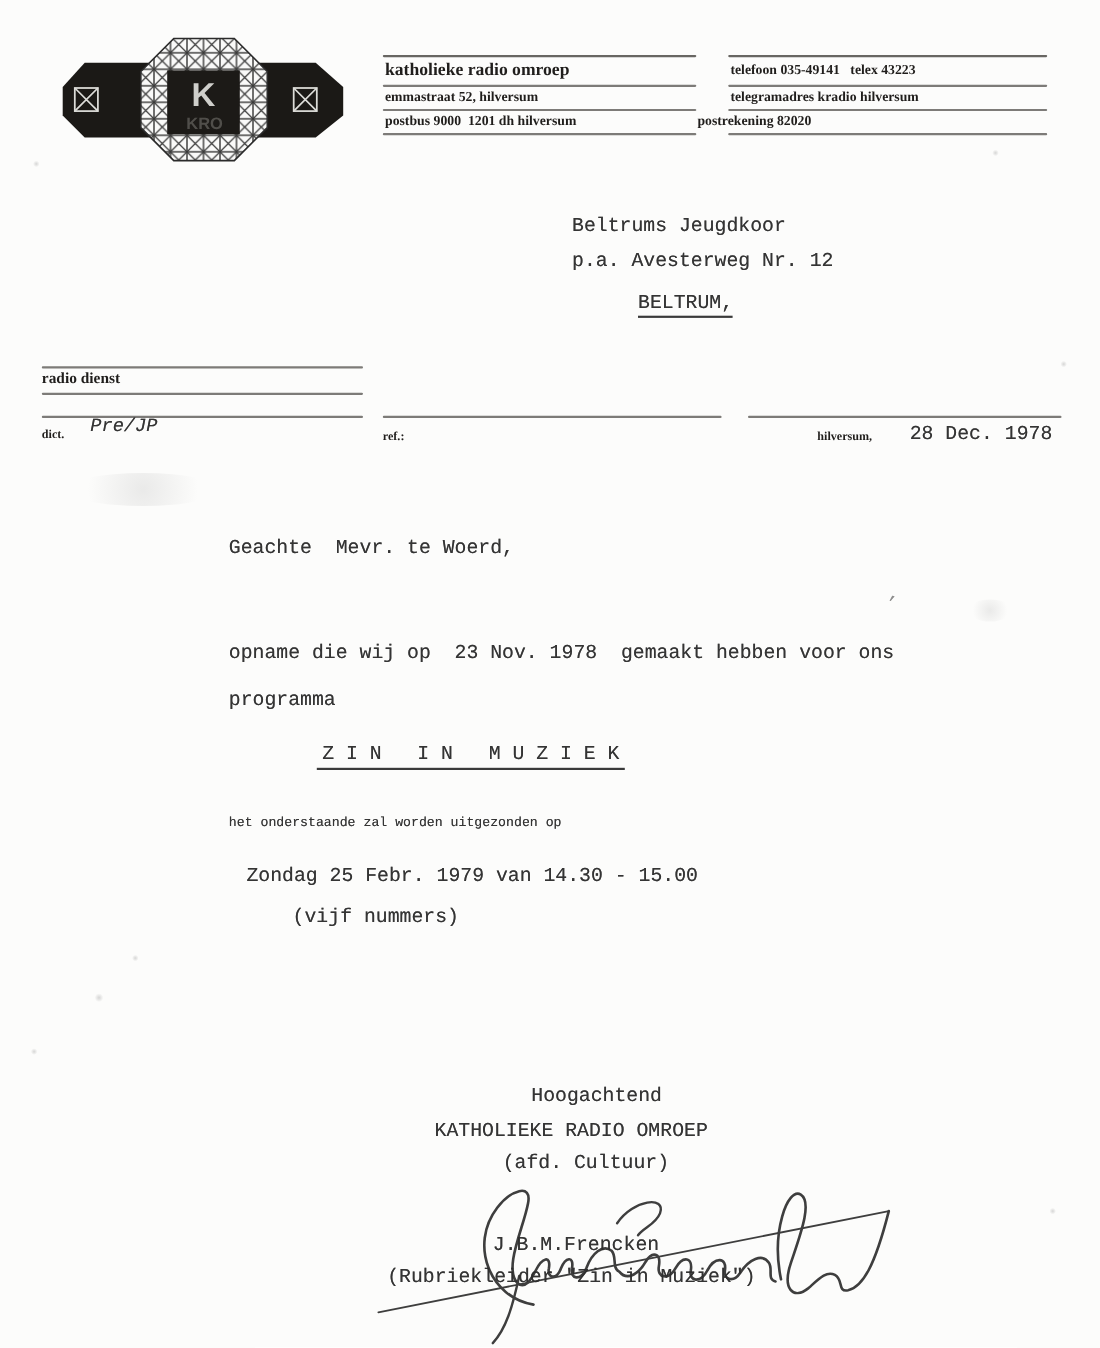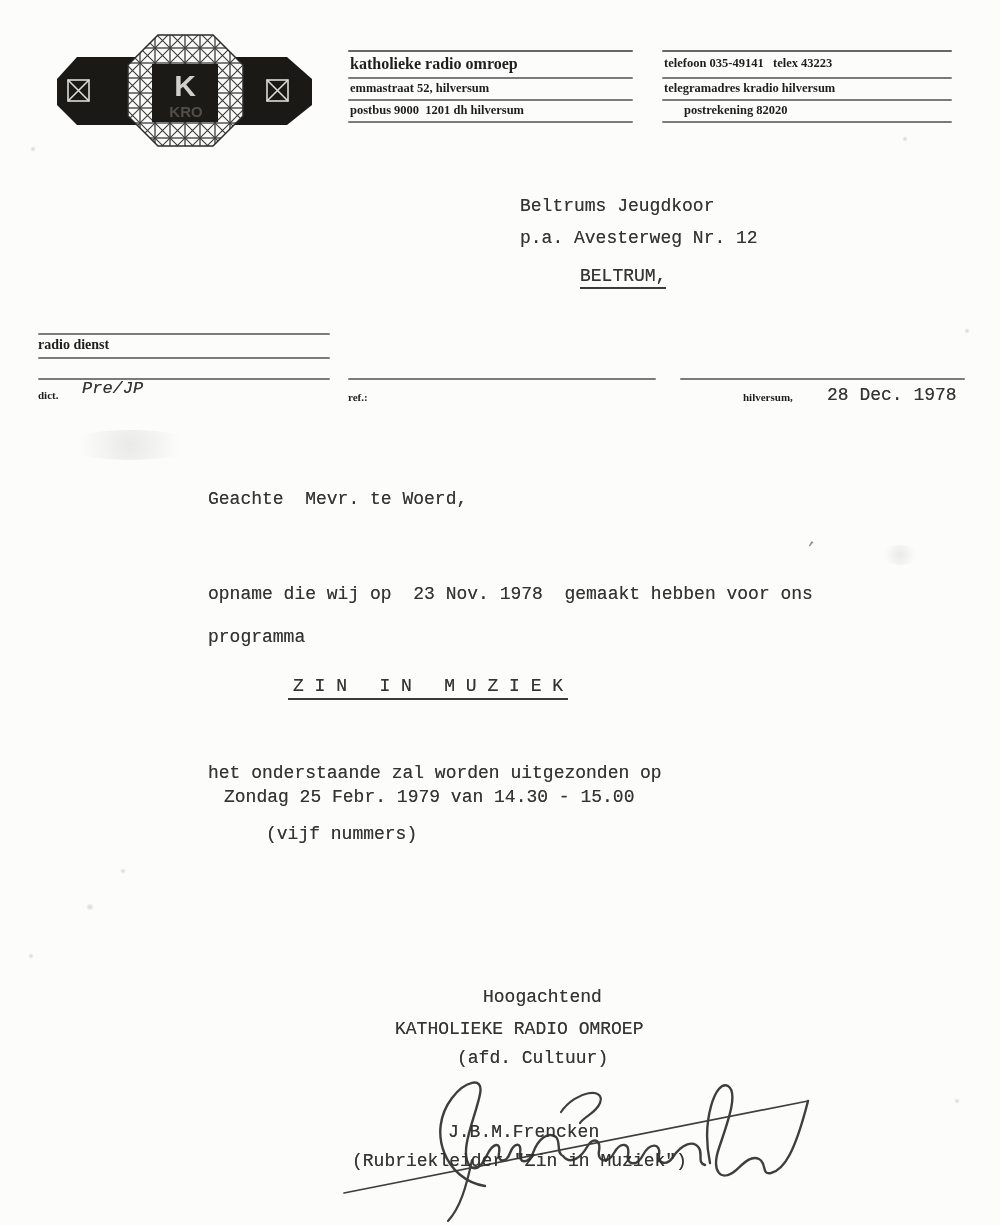--- a/index.html
+++ b/index.html
@@ -54,21 +54,21 @@
   <div class="abs serif-b" style="left:350px;top:81px;font-size:12.5px;text-align:center;">emmastraat 52, hilversum</div>
   <div class="rule thin" style="left:348px;top:99px;width:285px;"></div>
   <div class="abs serif-b" style="left:350px;top:103px;font-size:12.5px;font-family:Liberation Serif, serif;">postbus 9000  1201 dh hilversum</div>
   <div class="rule thin" style="left:348px;top:121px;width:285px;"></div>
 
   <div class="rule" style="left:662px;top:50px;width:290px;"></div>
   <div class="abs serif-b" style="left:664px;top:56px;font-size:12.5px;">telefoon 035-49141   telex 43223</div>
   <div class="rule thin" style="left:662px;top:77px;width:290px;"></div>
   <div class="abs serif-b" style="left:664px;top:81px;font-size:12.5px;">telegramadres kradio hilversum</div>
   <div class="rule thin" style="left:662px;top:99px;width:290px;"></div>
-  <div class="abs serif-b" style="left:684px;top:103px;font-size:12.5px;">postrekening 82020</div>
+  <div class="abs serif-b" style="left:634px;top:103px;font-size:12.5px;">postrekening 82020</div>
   <div class="rule thin" style="left:662px;top:121px;width:290px;"></div>
 
   <div class="abs mono" style="left:520px;top:196px;font-size:18px;">Beltrums Jeugdkoor</div>
   <div class="abs mono" style="left:520px;top:228px;font-size:18px;">p.a. Avesterweg Nr. 12</div>
   <div class="abs mono u-line" style="left:580px;top:266px;font-size:18px;">BELTRUM,</div>
 
   <div class="rule thin" style="left:38px;top:333px;width:292px;"></div>
   <div class="abs serif-b" style="left:38px;top:337px;font-size:14px;">radio dienst</div>
   <div class="rule thin" style="left:38px;top:357px;width:292px;"></div>
 
@@ -83,21 +83,21 @@
   <div class="abs mono" style="left:827px;top:385px;font-size:18px;">28 Dec. 1978</div>
 
   <div class="abs mono" style="left:208px;top:489px;font-size:18px;">Geachte  Mevr. te Woerd,</div>
 
   <div class="abs mono" style="left:805px;top:540px;font-size:16px;opacity:0.55;transform:rotate(14deg);">’</div>
   <div class="abs mono" style="left:208px;top:584px;font-size:18px;">opname die wij op  23 Nov. 1978  gemaakt hebben voor ons</div>
   <div class="abs mono" style="left:208px;top:627px;font-size:18px;">programma</div>
 
   <div class="abs mono u-line" style="left:288px;top:676px;font-size:18px;padding:0 5px 2px 5px;">Z I N   I N   M U Z I E K</div>
 
-  <div class="abs mono" style="left:208px;top:763px;font-size:18px;">het onderstaande zal worden uitgezonden op</div>
+  <div class="abs mono" style="left:208px;top:741px;font-size:12px;">het onderstaande zal worden uitgezonden op</div>
   <div class="abs mono" style="left:224px;top:787px;font-size:18px;">Zondag 25 Febr. 1979 van 14.30 - 15.00</div>
   <div class="abs mono" style="left:266px;top:824px;font-size:18px;">(vijf nummers)</div>
 
   <div class="abs mono" style="left:483px;top:987px;font-size:18px;">Hoogachtend</div>
   <div class="abs mono" style="left:395px;top:1019px;font-size:18px;">KATHOLIEKE RADIO OMROEP</div>
   <div class="abs mono" style="left:457px;top:1048px;font-size:18px;">(afd. Cultuur)</div>
   <div class="abs mono" style="left:448px;top:1122px;font-size:18px;">J.B.M.Frencken</div>
   <div class="abs mono" style="left:352px;top:1151px;font-size:18px;">(Rubriekleider "Zin in Muziek")</div>
 
   <svg class="abs" style="left:330px;top:1060px;" width="500" height="165" viewBox="0 0 500 165">

